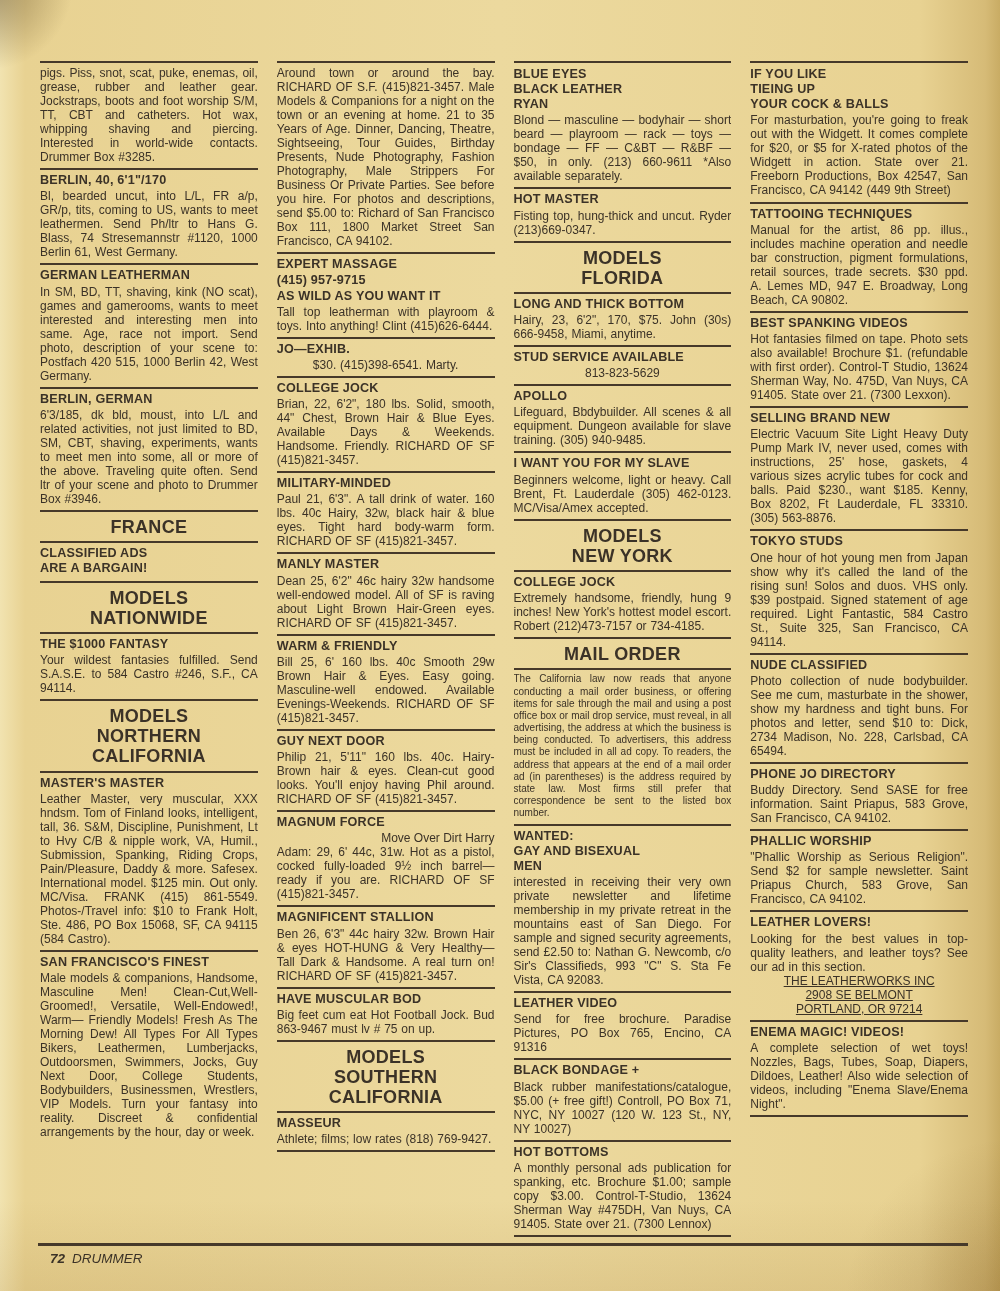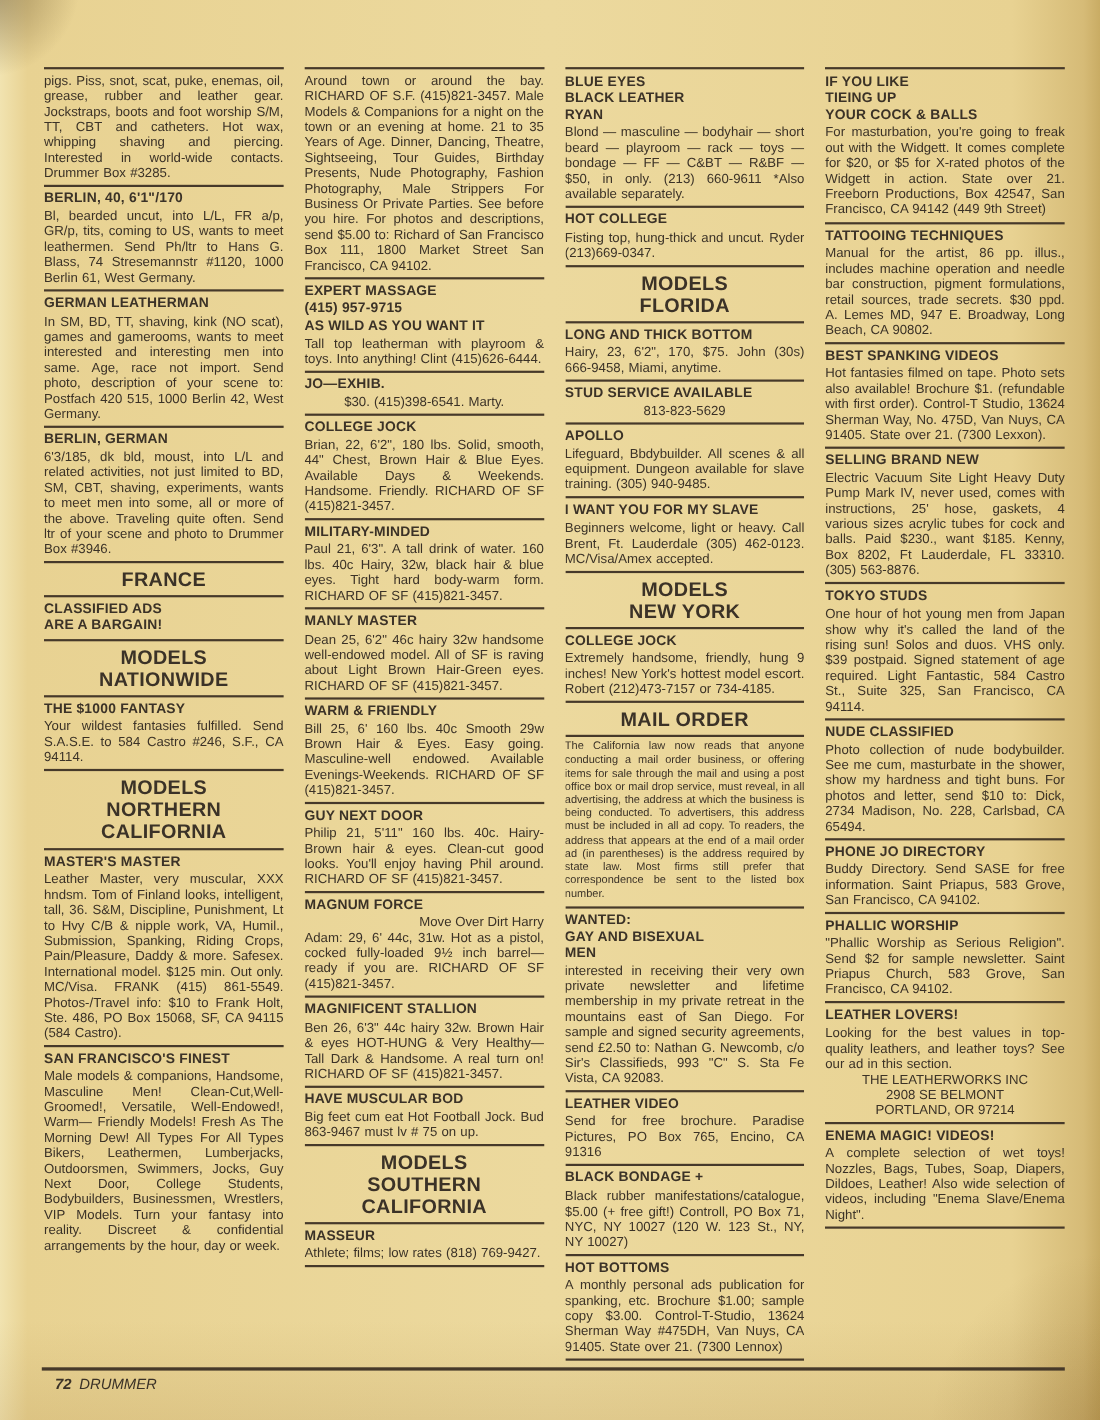--- a/index.html
+++ b/index.html
@@ -12,21 +12,21 @@
       linear-gradient(0deg, rgba(150,108,40,0.14) 0%, rgba(150,108,40,0) 7%),
       linear-gradient(90deg, #f1e3b0 0%, #e8d292 2.5%, #ecd99e 50%, #e8d292 92%, #d6bb77 98.5%, #c9ac64 100%);
   }
   .cols{position:absolute;left:40px;top:36px;width:928px;display:flex;gap:19px;margin-top:25px;}
   .col{flex:1;min-width:0;border-top:2px solid #46392a;padding-top:3px;max-height:1205px;overflow:hidden;}
   .rule{border-top:2px solid #46392a;margin:4px 0 3px 0;}
   .ad-heading{font-weight:bold;text-align:left;white-space:pre-line;font-size:12.6px;line-height:1.2;margin:1px 0 1px 0;letter-spacing:.2px;}
   .ad-sub{text-align:right;font-size:12px;line-height:1.17;}
   .ad-body{font-size:12px;line-height:1.17;text-align:justify;margin:0;word-spacing:.5px;}
   .ad-body.center{text-align:center;}
-  .center-lines{text-align:center;white-space:pre-line;font-size:12px;line-height:1.17;}
+  .center-lines{text-align:center;white-space:pre-line;font-size:12px;line-height:1.17;text-decoration:underline;}
   .section-heading{font-weight:bold;text-align:center;font-size:18px;line-height:1.12;white-space:pre-line;margin:5px 0 4px 0;letter-spacing:.3px;}
   .notice{font-size:10px;line-height:1.22;text-align:justify;margin:1px 0;}
   .footer-rule{position:absolute;left:38px;right:32px;top:1243px;border-top:3px solid #46392a;}
   .footer{position:absolute;left:50px;top:1251px;font-style:italic;font-size:13.5px;}
   .footer .pagenum{font-weight:bold;margin-right:7px;}
 </style>
 </head>
 <body>
 
 <div class="page">
@@ -148,21 +148,21 @@
       </div>
       <div class="col">
         <div class="ad">
           <div class="ad-heading">BLUE EYES
 BLACK LEATHER
 RYAN</div>
           <div class="ad-body">Blond — masculine — bodyhair — short beard — playroom — rack — toys — bondage — FF — C&amp;BT — R&amp;BF — $50, in only. (213) 660-9611 *Also available separately.</div>
         </div>
         <div class="rule"></div>
         <div class="ad">
-          <div class="ad-heading">HOT COLLEGE</div>
+          <div class="ad-heading">HOT MASTER</div>
           <div class="ad-body">Fisting top, hung-thick and uncut. Ryder (213)669-0347.</div>
         </div>
         <div class="rule"></div>
         <div class="section-heading">MODELS
 FLORIDA</div>
         <div class="rule"></div>
         <div class="ad">
           <div class="ad-heading">LONG AND THICK BOTTOM</div>
           <div class="ad-body">Hairy, 23, 6'2", 170, $75. John (30s) 666-9458, Miami, anytime.</div>
         </div>

